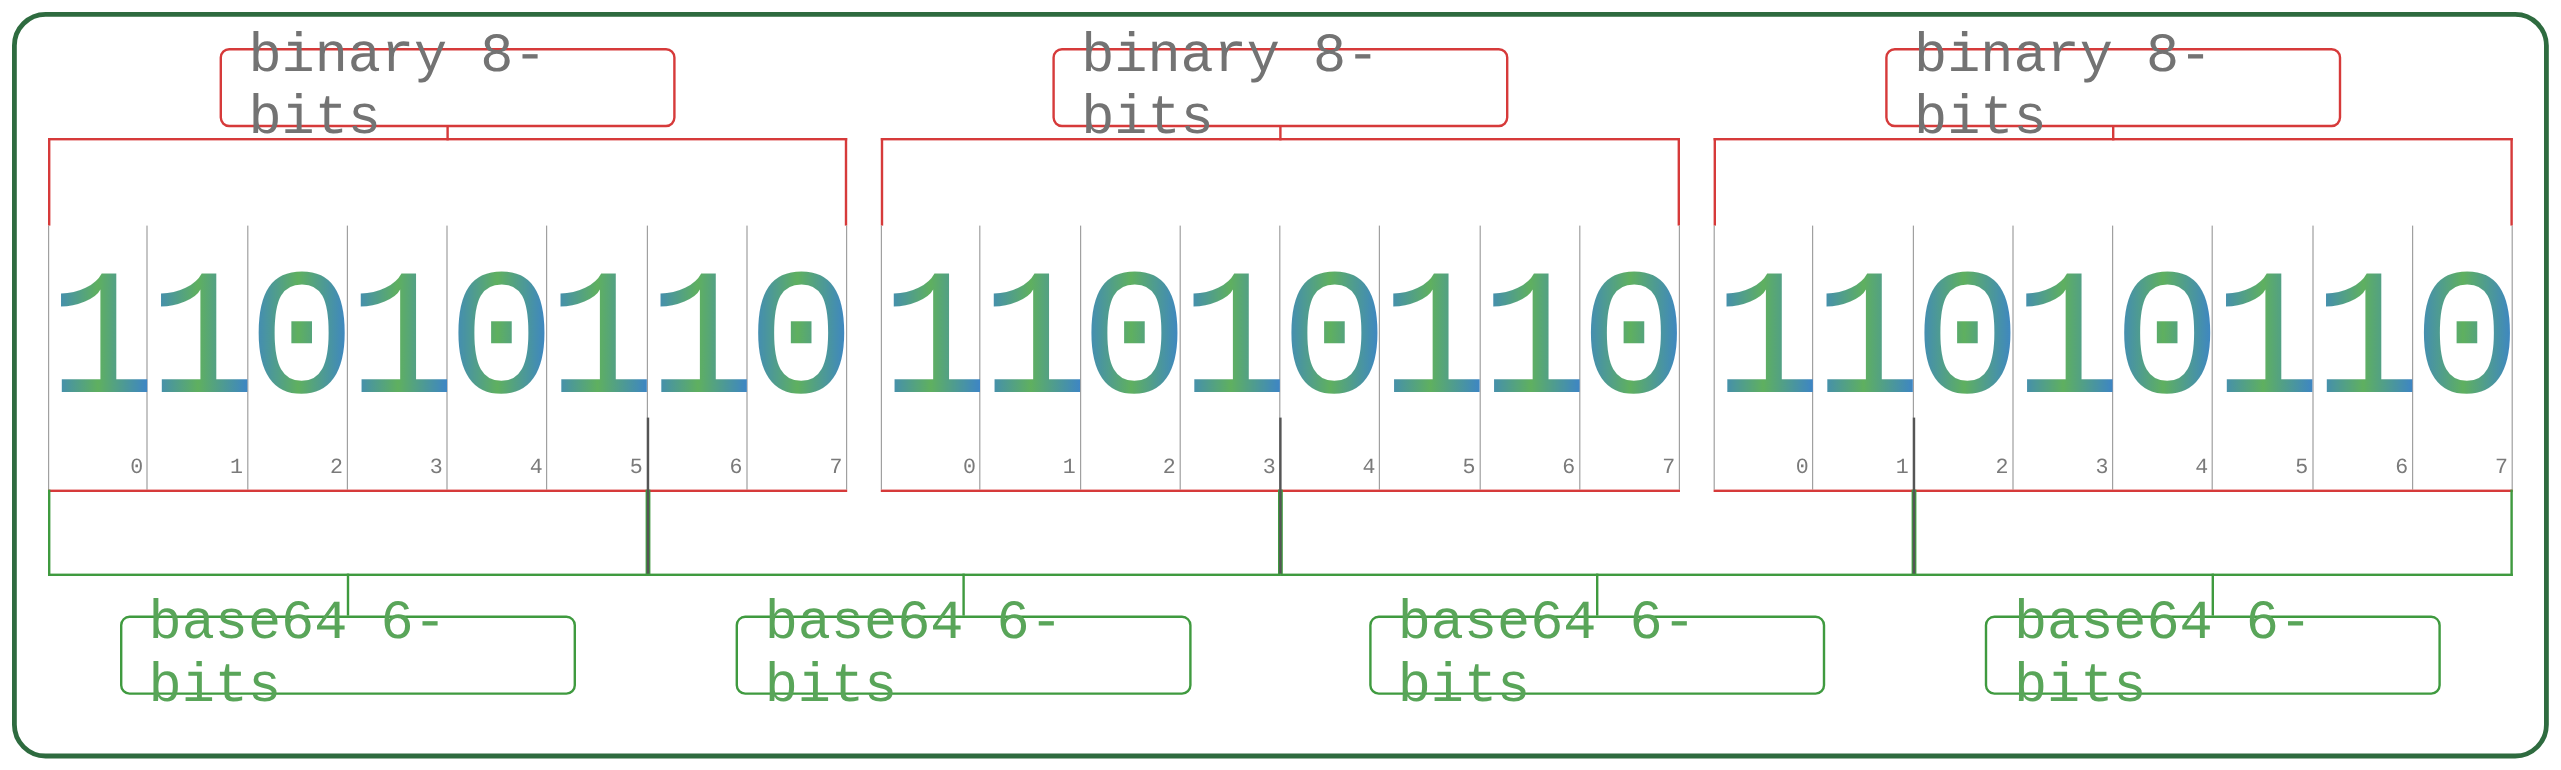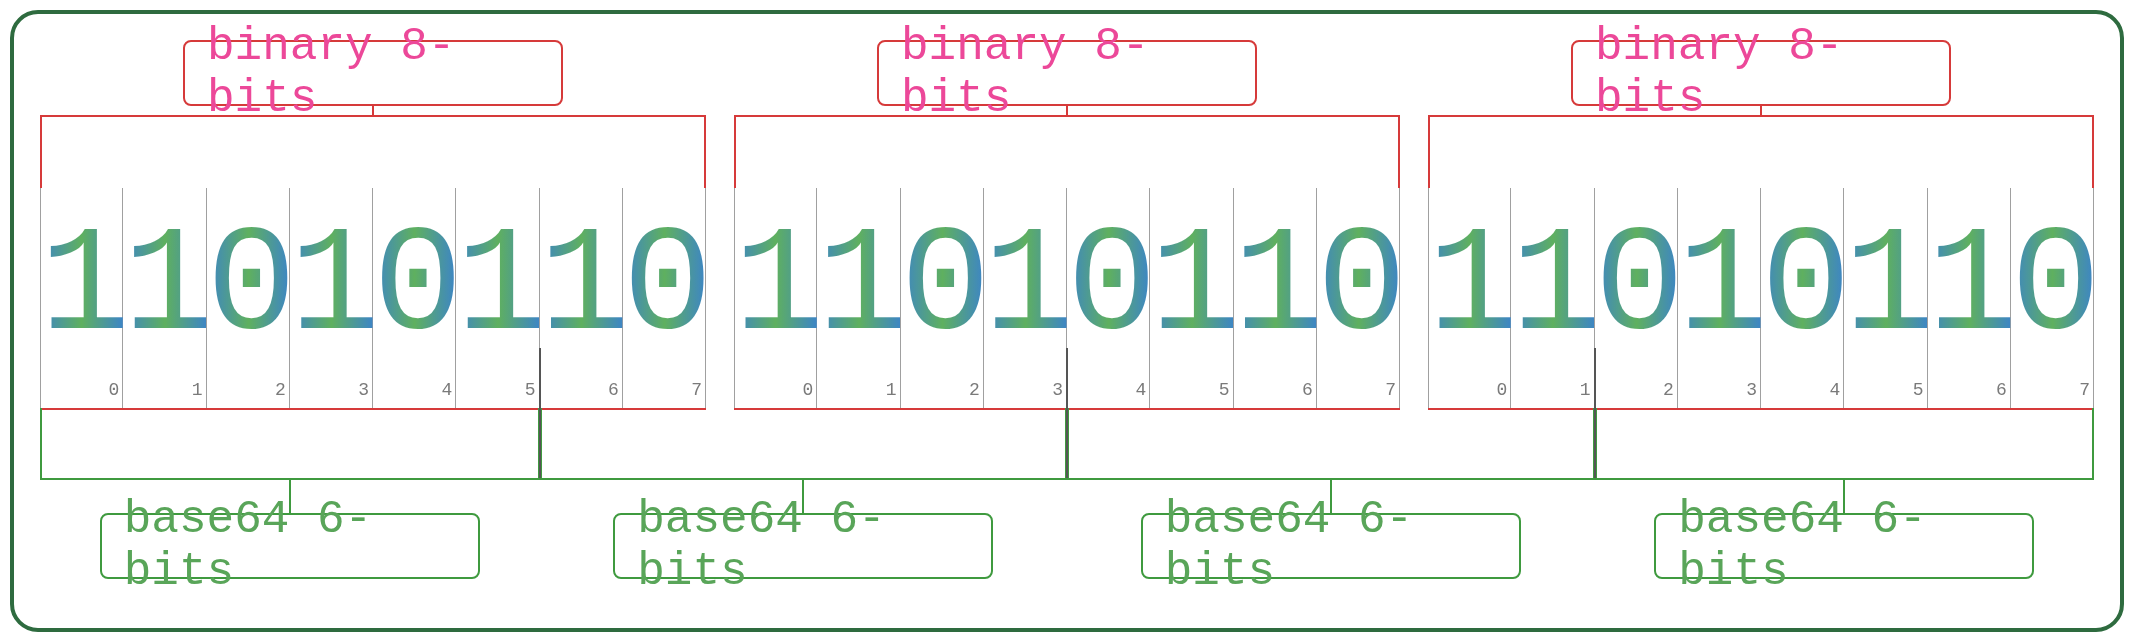--- a/index.html
+++ b/index.html
@@ -50,21 +50,21 @@
     display: flex;
     align-items: center;
     justify-content: center;
     font-size: 46px;
     padding: 0 22px;
     height: 66px;
     box-sizing: border-box;
   }
   .label-red {
     border-color: #d63a3a;
-    color: #ec4899;
+    color: #737373;
     font-family: Liberation Mono, monospace;
   }
   .label-green {
     border-color: #3f9a3f;
     color: #59a559;
   }
   
   .cell {
     position: absolute;
     border-right: 1px solid #a0a0a0;

